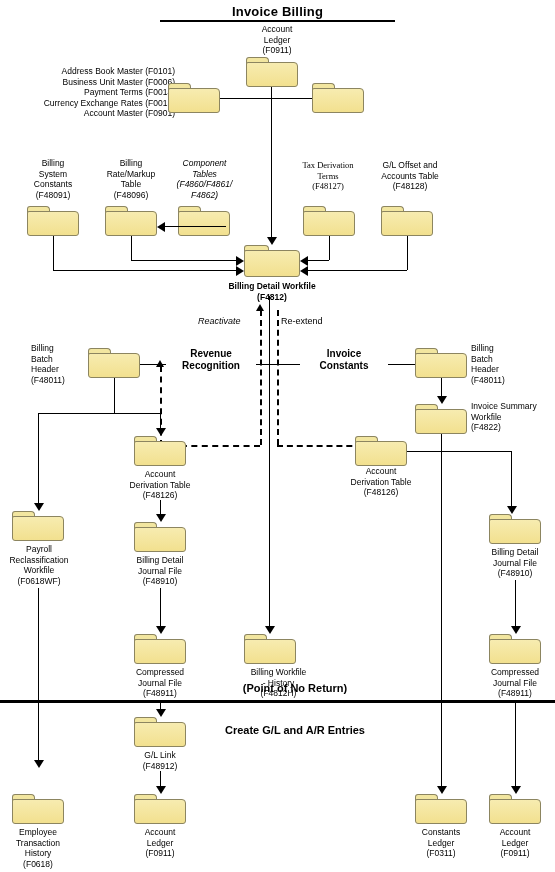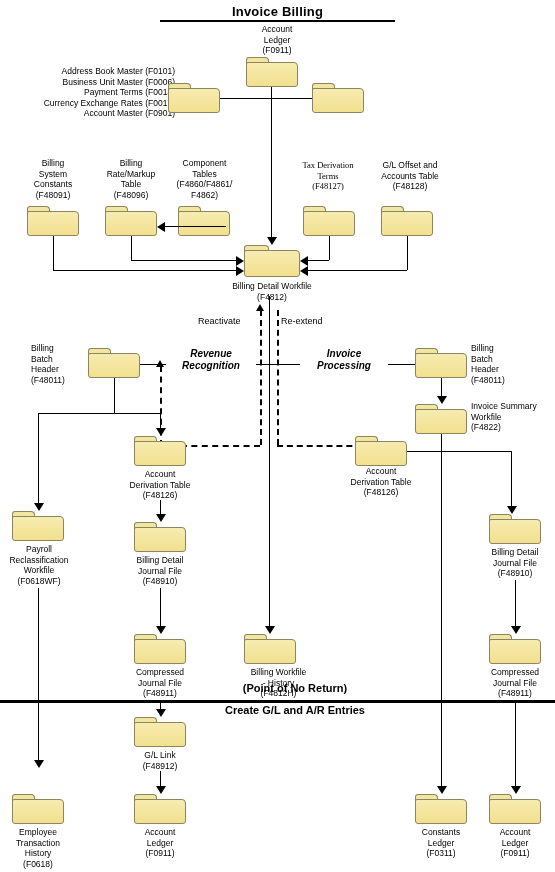--- a/index.html
+++ b/index.html
@@ -18,21 +18,21 @@
   .title{
     position:absolute;font-size:13px;font-weight:bold;color:#000;
     text-align:center;white-space:pre;letter-spacing:.2px;
   }
   .banner{
     position:absolute;font-size:11px;font-weight:bold;color:#000;
     text-align:center;white-space:pre;line-height:13px;
   }
   .flowlabel{
     position:absolute;font-size:10px;font-weight:bold;color:#000;
-    text-align:center;white-space:pre;line-height:12px;font-style:italic;
+    text-align:center;white-space:pre;line-height:12px;
   }
   .dashlabel{
     position:absolute;font-size:9px;color:#000;white-space:pre;
   }
   
   .folder{position:absolute;}
   .folder .tab{
     position:absolute;left:0;top:0;width:45%;height:22%;
     background:#f2e6a0;border:1px solid #8c8560;border-bottom:none;
     border-radius:3px 4px 0 0;box-sizing:border-box;
@@ -102,21 +102,21 @@
 
   <div class="txt c" style="left:95px;top:158px;width:72px;">Billing
 Rate/Markup
 Table
 (F48096)</div>
   <div class="folder" style="left:105px;top:206px;width:52px;height:30px;">
     <div class="tab"></div>
       <div class="body"></div>
   </div>
 
-  <div class="txt c" style="left:163px;top:158px;width:83px;">Component
+  <div class="txt c" style="left:163px;top:158px;width:83px;font-style:italic;">Component
 Tables
 (F4860/F4861/
 F4862)</div>
   <div class="folder" style="left:178px;top:206px;width:52px;height:30px;">
     <div class="tab"></div>
       <div class="body"></div>
   </div>
 
   <div class="ln hl" style="left:164px;top:226px;width:62px;"></div>
   <div class="arr arr-l" style="left:157px;top:222px;"></div>
@@ -134,40 +134,40 @@
 (F48128)</div>
   <div class="folder" style="left:381px;top:206px;width:52px;height:30px;">
     <div class="tab"></div>
       <div class="body"></div>
   </div>
 
   <div class="folder" style="left:244px;top:245px;width:56px;height:32px;">
     <div class="tab"></div>
       <div class="body"></div>
   </div>
-  <div class="txt c" style="left:209px;top:281px;width:126px;">Billing Detail Workfile
+  <div class="txt c" style="left:209px;top:281px;width:126px;font-weight:bold;">Billing Detail Workfile
 (F4812)</div>
 
   <div class="ln vl" style="left:53px;top:236px;height:34px;"></div>
   <div class="ln hl" style="left:53px;top:270px;width:186px;"></div>
   <div class="arr arr-r" style="left:236px;top:266px;"></div>
 
   <div class="ln vl" style="left:131px;top:236px;height:24px;"></div>
   <div class="ln hl" style="left:131px;top:260px;width:108px;"></div>
   <div class="arr arr-r" style="left:236px;top:256px;"></div>
 
   <div class="ln vl" style="left:329px;top:236px;height:24px;"></div>
   <div class="ln hl" style="left:307px;top:260px;width:22px;"></div>
   <div class="arr arr-l" style="left:300px;top:256px;"></div>
 
   <div class="ln vl" style="left:407px;top:236px;height:34px;"></div>
   <div class="ln hl" style="left:307px;top:270px;width:100px;"></div>
   <div class="arr arr-l" style="left:300px;top:266px;"></div>
 
-  <div class="dashlabel" style="left:198px;top:316px;">Reactivate</div>
+  <div class="dashlabel" style="left:198px;top:316px;font-style:italic;">Reactivate</div>
   <div class="dashlabel" style="left:281px;top:316px;">Re-extend</div>
 
   <div class="arr arr-su" style="left:256px;top:304px;"></div>
   <div class="dash-v" style="left:260px;top:310px;height:135px;"></div>
   <div class="dash-h" style="left:160px;top:445px;width:100px;"></div>
   <div class="dash-v" style="left:160px;top:366px;height:80px;"></div>
   <div class="arr arr-su" style="left:156px;top:360px;"></div>
 
   <div class="dash-v" style="left:277px;top:310px;height:135px;"></div>
   <div class="dash-h" style="left:277px;top:445px;width:105px;"></div>
@@ -176,21 +176,21 @@
   <div class="ln vl" style="left:269px;top:296px;height:335px;"></div>
   <div class="arr arr-d" style="left:265px;top:626px;"></div>
 
   <div class="ln hl" style="left:124px;top:364px;width:311px;"></div>
   <div class="arr arr-l" style="left:117px;top:360px;"></div>
   <div class="arr arr-r" style="left:430px;top:360px;"></div>
 
   <div class="flowlabel" style="left:166px;top:348px;width:90px;background:#fff;">Revenue
 Recognition</div>
   <div class="flowlabel" style="left:300px;top:348px;width:88px;background:#fff;">Invoice
-Processing</div>
+Constants</div>
 
   <div class="txt l" style="left:31px;top:343px;width:58px;">Billing
 Batch
 Header
 (F48011)</div>
   <div class="folder" style="left:88px;top:348px;width:52px;height:30px;">
     <div class="tab"></div>
       <div class="body"></div>
   </div>
 
@@ -297,21 +297,21 @@
 
   <div class="folder" style="left:489px;top:634px;width:52px;height:30px;">
     <div class="tab"></div>
       <div class="body"></div>
   </div>
   <div class="txt c" style="left:473px;top:667px;width:84px;">Compressed
 Journal File
 (F48911)</div>
 
   <div class="divider" style="top:700px;"></div>
-  <div class="banner" style="left:170px;top:704px;width:250px;text-align:center;">Create G/L and A/R Entries</div>
+  <div class="banner" style="left:170px;top:724px;width:250px;text-align:center;">Create G/L and A/R Entries</div>
   <div class="banner" style="left:170px;top:682px;width:250px;">(Point of No Return)</div>
 
   <div class="ln vl" style="left:160px;top:700px;height:12px;"></div>
   <div class="arr arr-d" style="left:156px;top:709px;"></div>
   <div class="folder" style="left:134px;top:717px;width:52px;height:30px;">
     <div class="tab"></div>
       <div class="body"></div>
   </div>
   <div class="txt c" style="left:126px;top:750px;width:68px;">G/L Link
 (F48912)</div>

